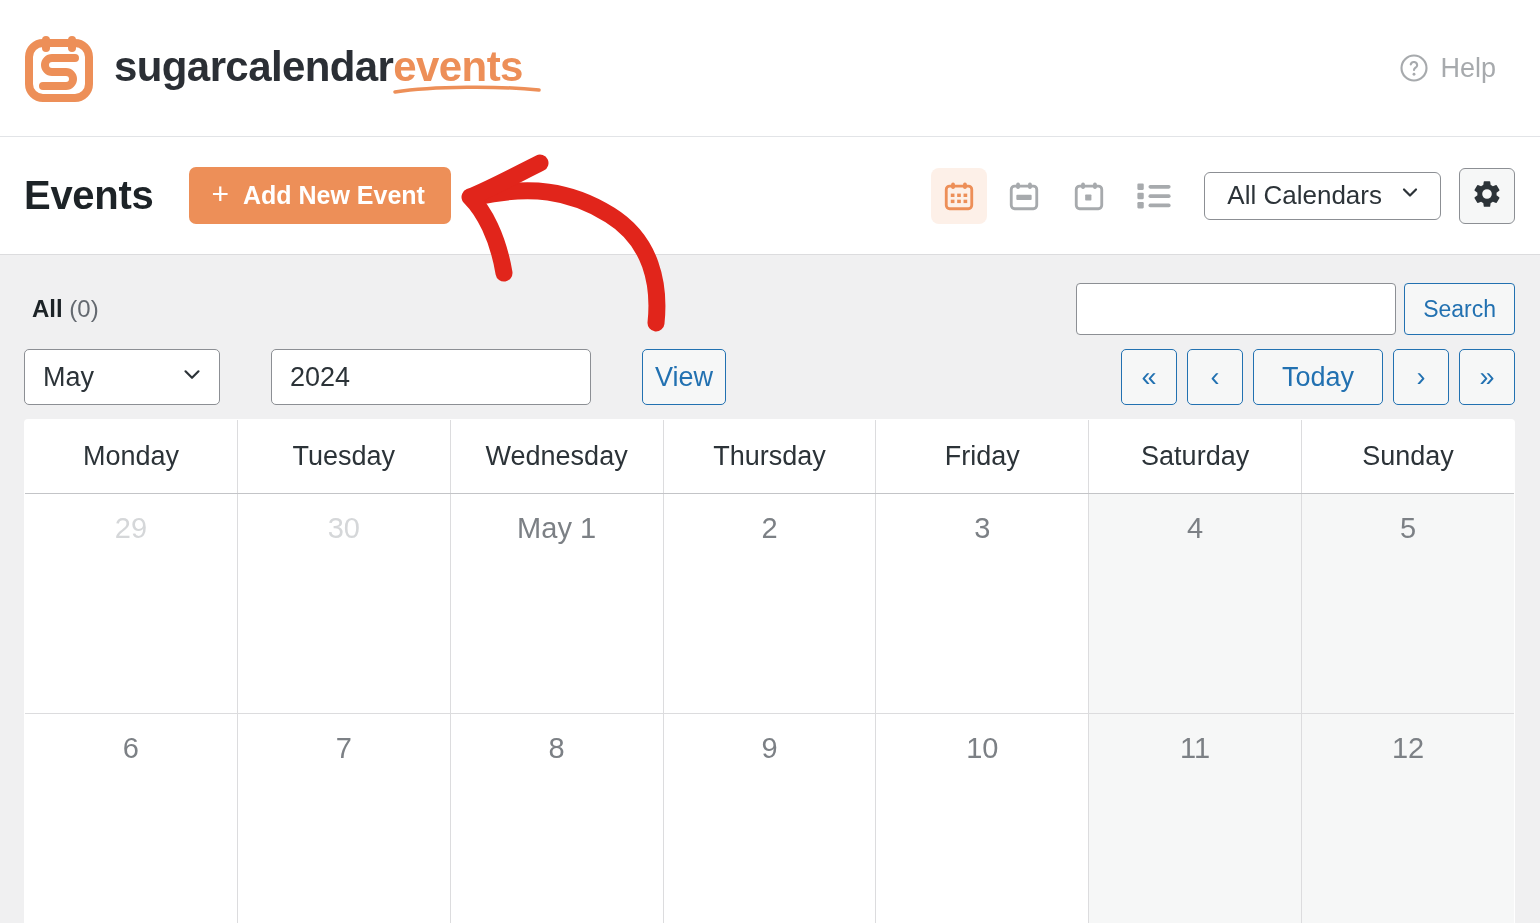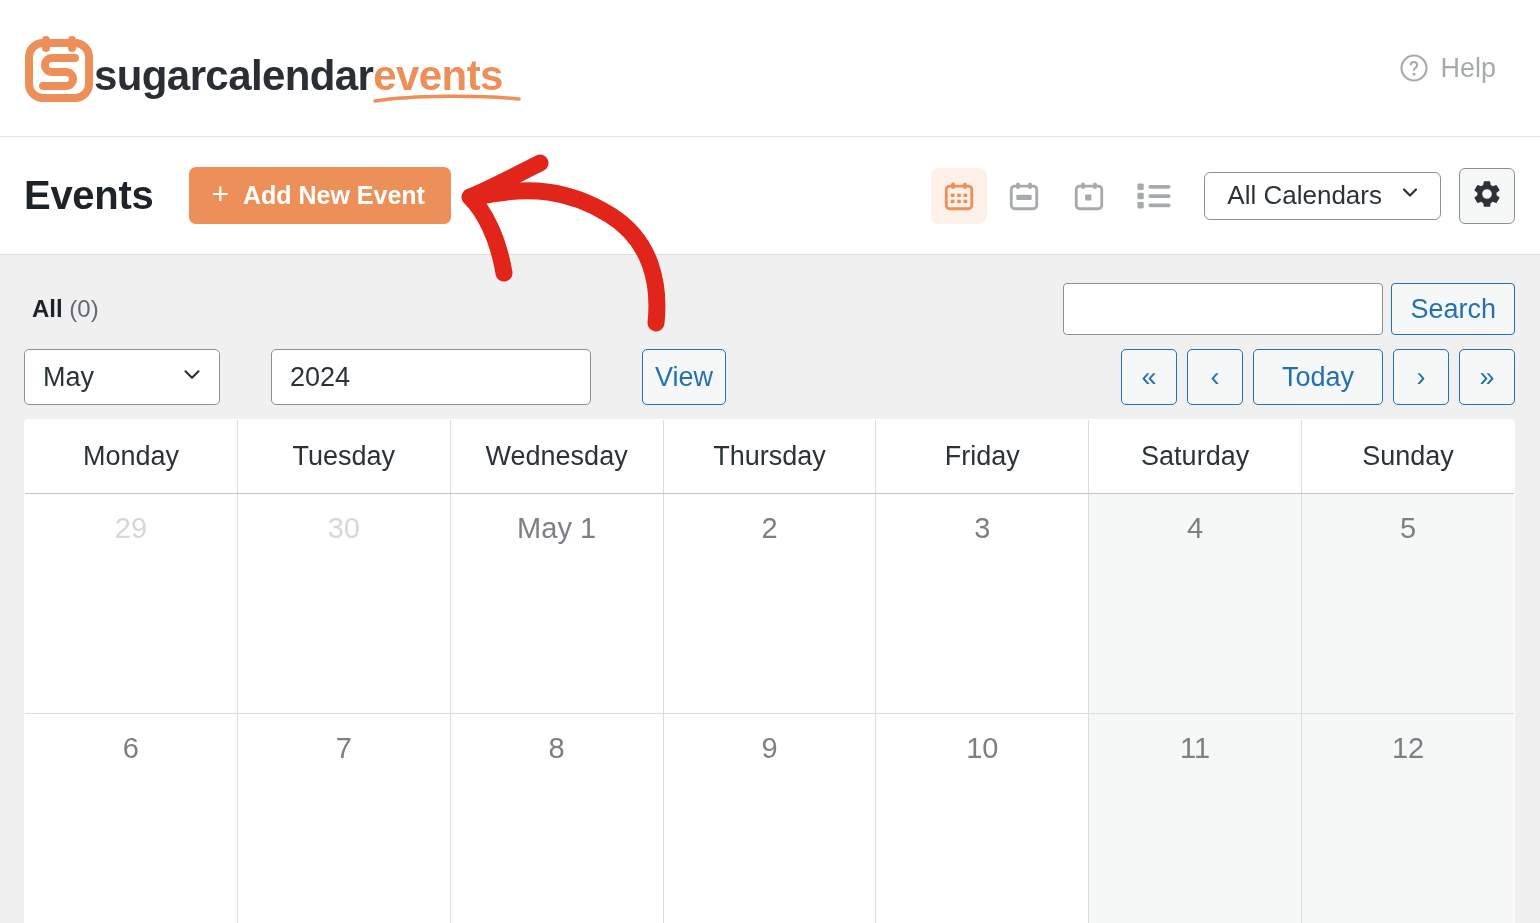--- a/index.html
+++ b/index.html
@@ -11,21 +11,21 @@
   }
   #page { position: relative; width: 1540px; height: 923px; background: #f0f0f1; }
 
   
   .brand-bar {
     height: 137px; background: #ffffff;
     border-bottom: 1px solid #e2e4e7;
     display: flex; align-items: center;
     padding: 0 44px 0 24px;
   }
-  .brand { display: flex; align-items: flex-end; }
+  .brand { display: flex; align-items: center; gap: 20px; }
   .logo-mark { width: 70px; height: 70px; flex: 0 0 70px; }
   .brand-text {
     font-size: 42px; font-weight: 700; letter-spacing: -0.6px;
     color: #2b2f35; white-space: nowrap;
   }
   .brand-text .accent { color: #ed8f58; position: relative; }
   .brand-underline { display:block; width: 148px; height: 9px; margin: -6px 0 0 auto; }
   .accent-wrap { display: inline-block; }
   .spacer { flex: 1; }
   .help {
@@ -90,21 +90,21 @@
   .search-input {
     width: 320px; height: 52px;
     border: 1px solid #8c8f94; border-radius: 4px; background: #fff;
     font-size: 24px; padding: 0 12px; color: #2c3338;
     font-family: "Liberation Sans", sans-serif;
   }
   .btn-secondary {
     height: 52px; padding: 0 18px;
     border: 1px solid #2271b1; border-radius: 4px;
     background: #f6f7f7; color: #2271b1;
-    font-size: 27px; font-family: "Liberation Sans", sans-serif;
+    font-size: 23px; font-family: "Liberation Sans", sans-serif;
     cursor: pointer; line-height: 1; white-space: nowrap;
   }
 
   
   .nav-row {
     display: flex; align-items: center;
     padding: 14px 25px 14px 24px;
     gap: 40px;
   }
   .month-select {

